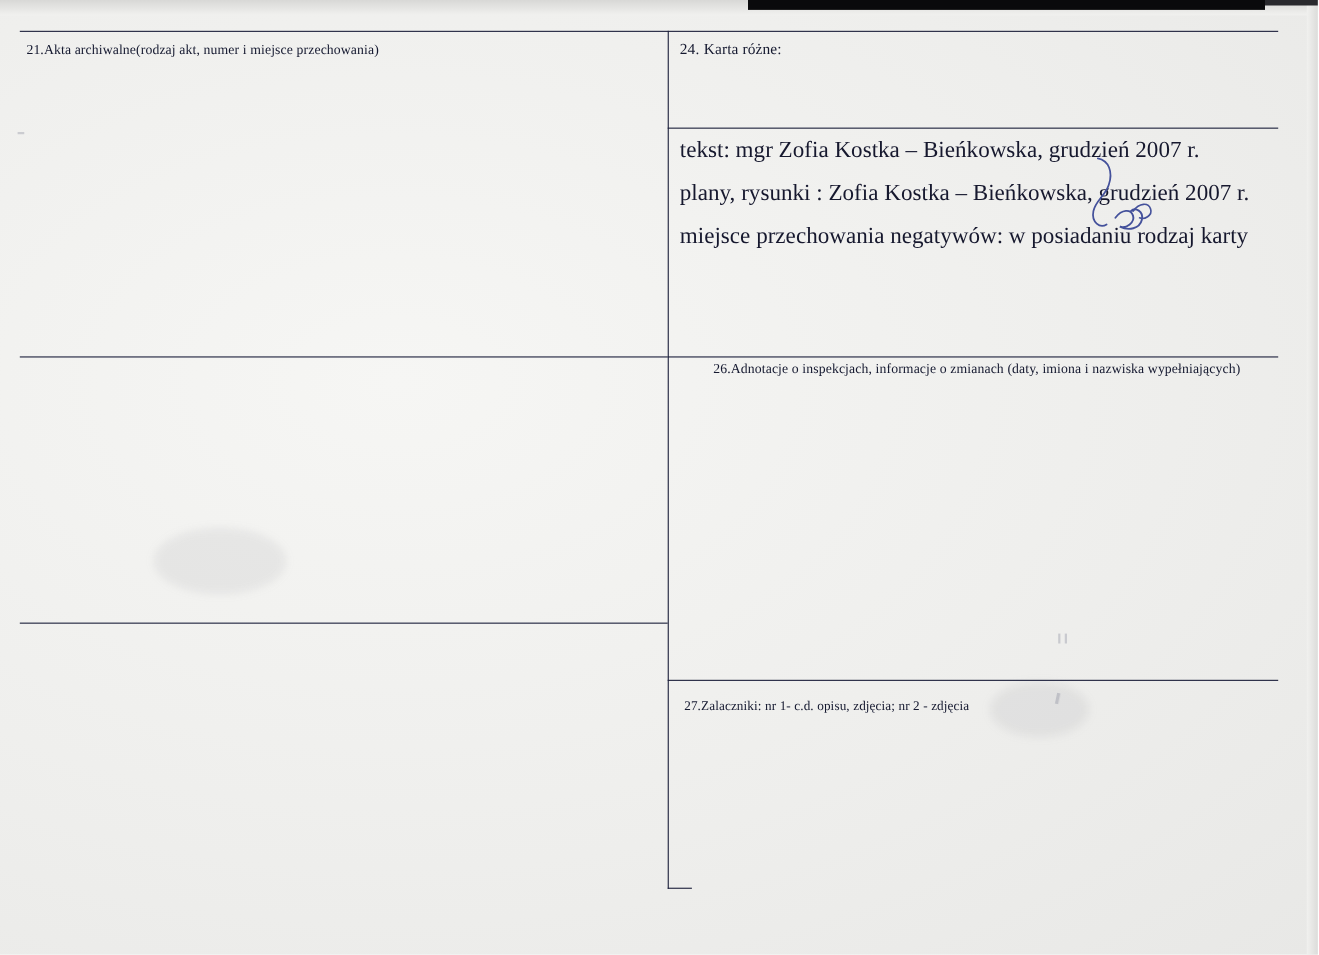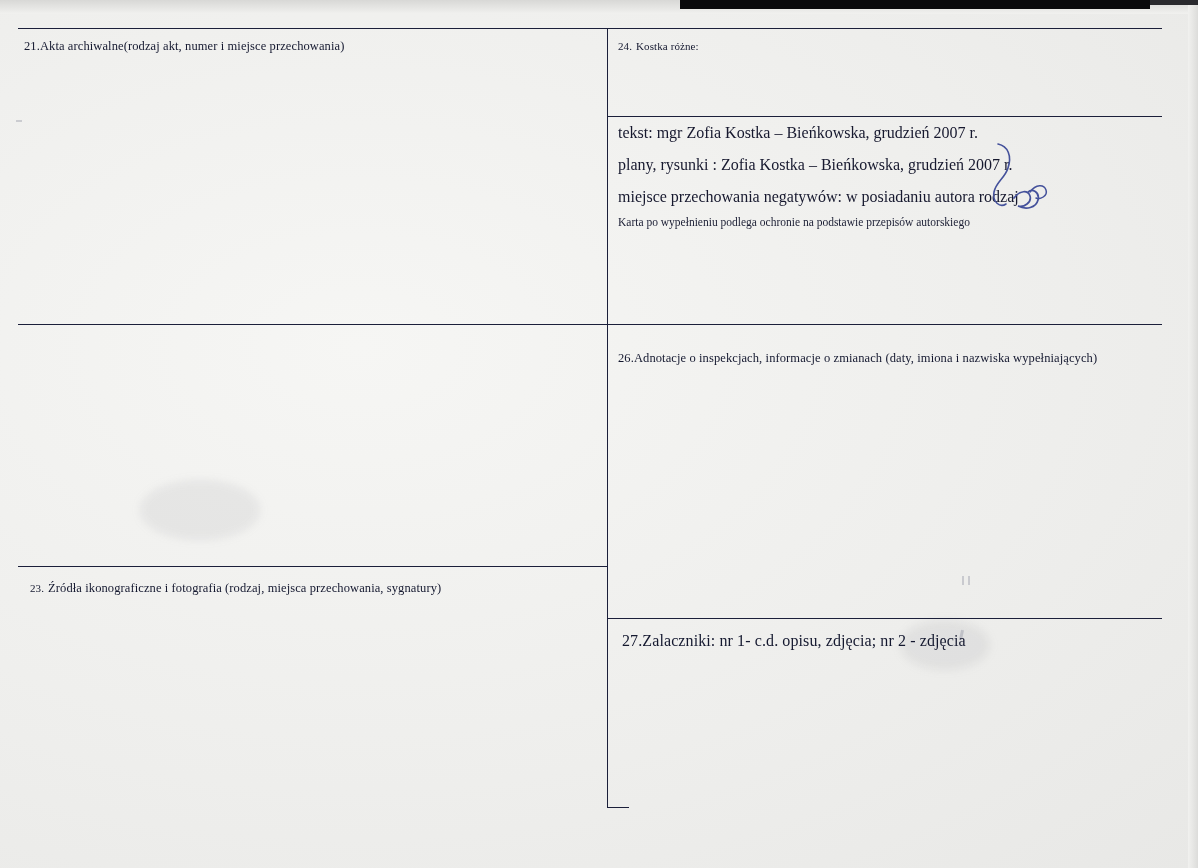--- a/index.html
+++ b/index.html
@@ -70,25 +70,25 @@
   .cell {
     position: absolute;
     box-sizing: border-box;
   }
   .lbl {
     font-family: "Liberation Serif", serif;
     color: #14182f;
     letter-spacing: .1px;
   }
   .lbl-sm { font-size: 12.5px; }
-  .lbl-md { font-size: 11px; }
-  .lbl-lg { font-size: 16px; }
+  .lbl-md { font-size: 14px; }
+  .lbl-lg { font-size: 12px; }
 
   .line-entry {
-    font-size: 16px;
+    font-size: 21px;
     color: #16182e;
     margin: 0 0 14px 0;
     white-space: nowrap;
   }
   .foot-note {
     font-size: 11.5px;
     color: #1a1d33;
     white-space: nowrap;
   }
 
@@ -146,38 +146,33 @@
 
     <div class="rule h" style="left:589px; top:590px; width:555px;"></div>
 
     <div class="rule h" style="left:589px; top:779px; width:22px;"></div>
 
     <div class="cell" style="left:6px; top:8px; width:575px;">
       <span class="lbl lbl-sm">21.</span><span class="lbl lbl-sm">Akta archiwalne(rodzaj akt, numer i miejsce przechowania)</span>
     </div>
 
 
-    <div class="cell" style="left:12px; top:550px; width:570px;">
-      <span class="lbl lbl-md">23.</span>
-      <span class="lbl lbl-sm">Źródła ikonograficzne i fotografia (rodzaj, miejsca przechowania, sygnatury)</span>
-    </div>
 
     <div class="cell" style="left:600px; top:8px; width:530px;">
       <span class="lbl lbl-md">24.</span>
-      <span class="lbl lbl-md">Kostka różne:</span>
+      <span class="lbl lbl-md">Karta różne:</span>
     </div>
 
     <div class="cell" style="left:600px; top:96px; width:530px;">
       <div class="line-entry">tekst:  mgr Zofia Kostka – Bieńkowska, grudzień 2007 r.</div>
       <div class="line-entry">plany,  rysunki : Zofia Kostka – Bieńkowska, grudzień 2007 r.</div>
-      <div class="line-entry" style="margin-bottom:10px;">miejsce przechowania  negatywów:    w posiadaniu  autora rodzaj</div>
-      <div class="foot-note">Karta po wypełnieniu podlega ochronie na podstawie przepisów autorskiego</div>
+      <div class="line-entry" style="margin-bottom:10px;">miejsce przechowania  negatywów:    w posiadaniu  rodzaj karty</div>
     </div>
 
-    <div class="cell" style="left:600px; top:320px; width:540px;">
+    <div class="cell" style="left:600px; top:298px; width:540px;text-align:center;">
       <span class="lbl lbl-sm">26.</span><span class="lbl lbl-sm">Adnotacje o inspekcjach, informacje o zmianach (daty, imiona i nazwiska wypełniających)</span>
     </div>
 
     <div class="cell" style="left:604px; top:604px; width:530px;">
       <span class="lbl lbl-lg">27.</span><span class="lbl lbl-lg">Zalaczniki: nr 1- c.d. opisu, zdjęcia; nr 2  - zdjęcia</span>
     </div>
   </div>
 
   <svg class="signature" viewBox="0 0 90 85">
     <path d="M12 4 C22 6, 26 16, 22 28 C19 38, 10 42, 8 52 C6 62, 14 68, 20 64" fill="none" stroke="#44519b" stroke-width="1.6" stroke-linecap="round"></path>

